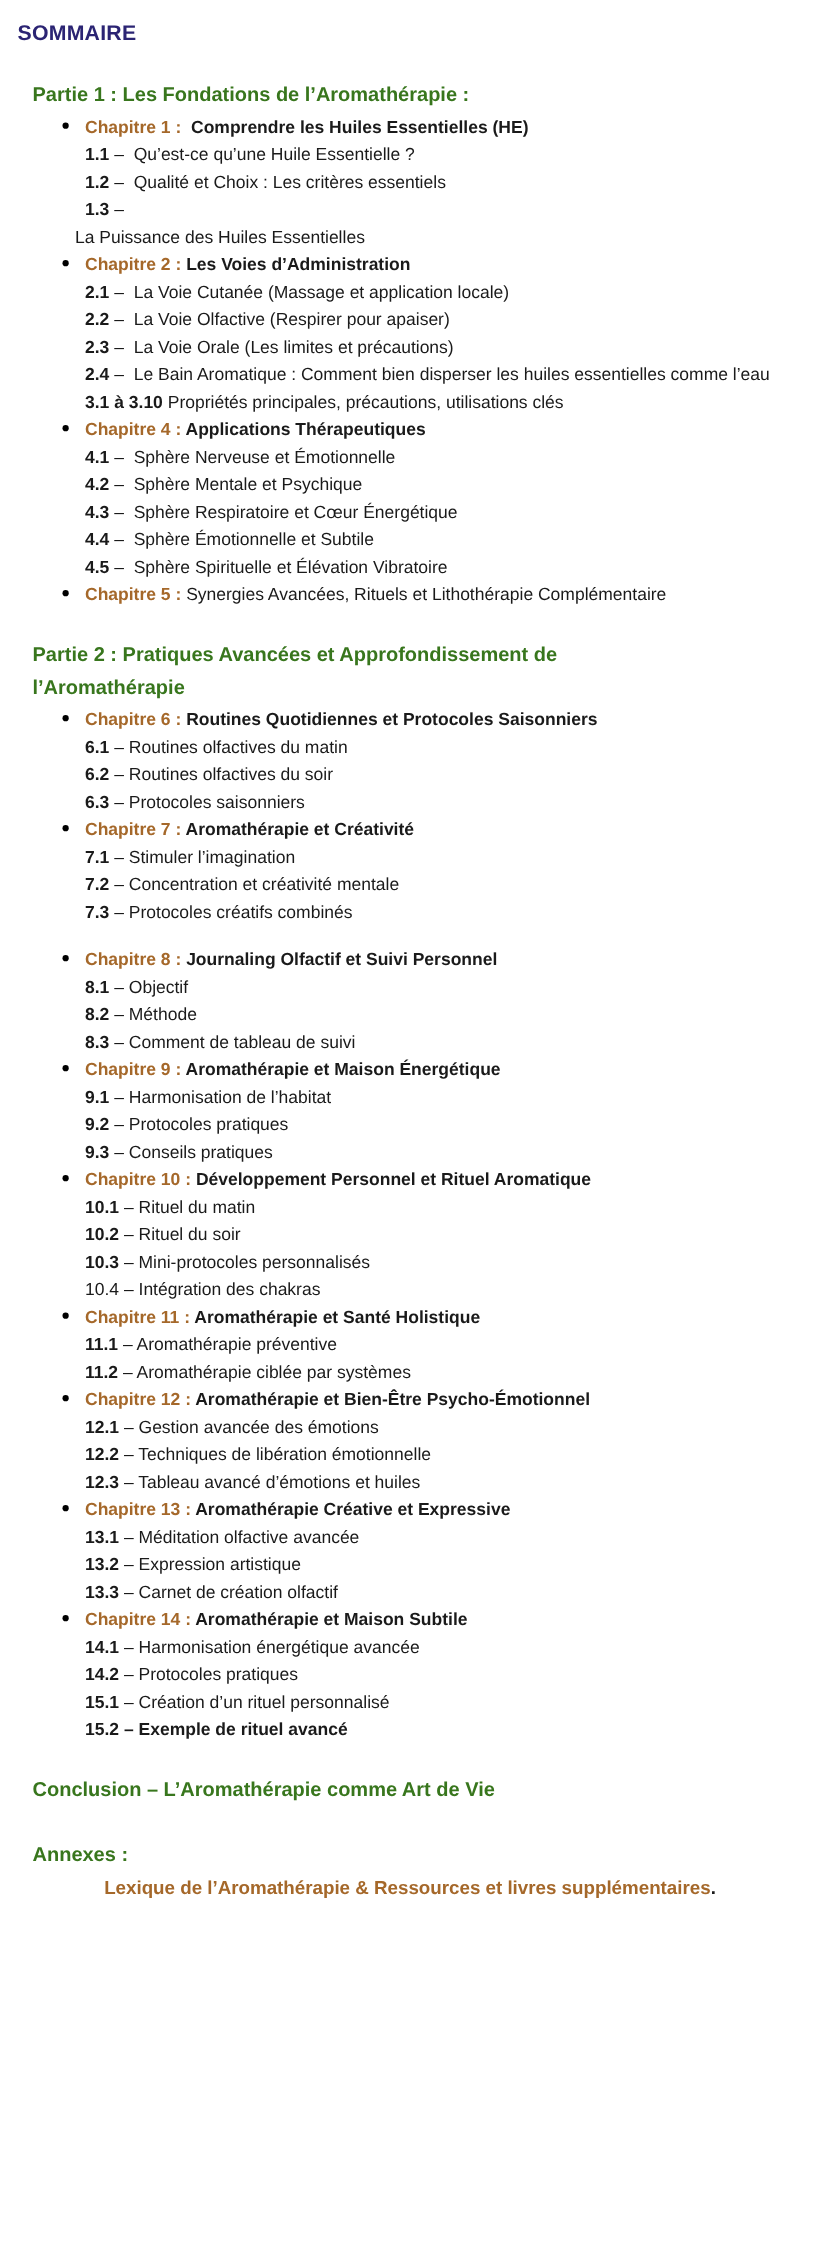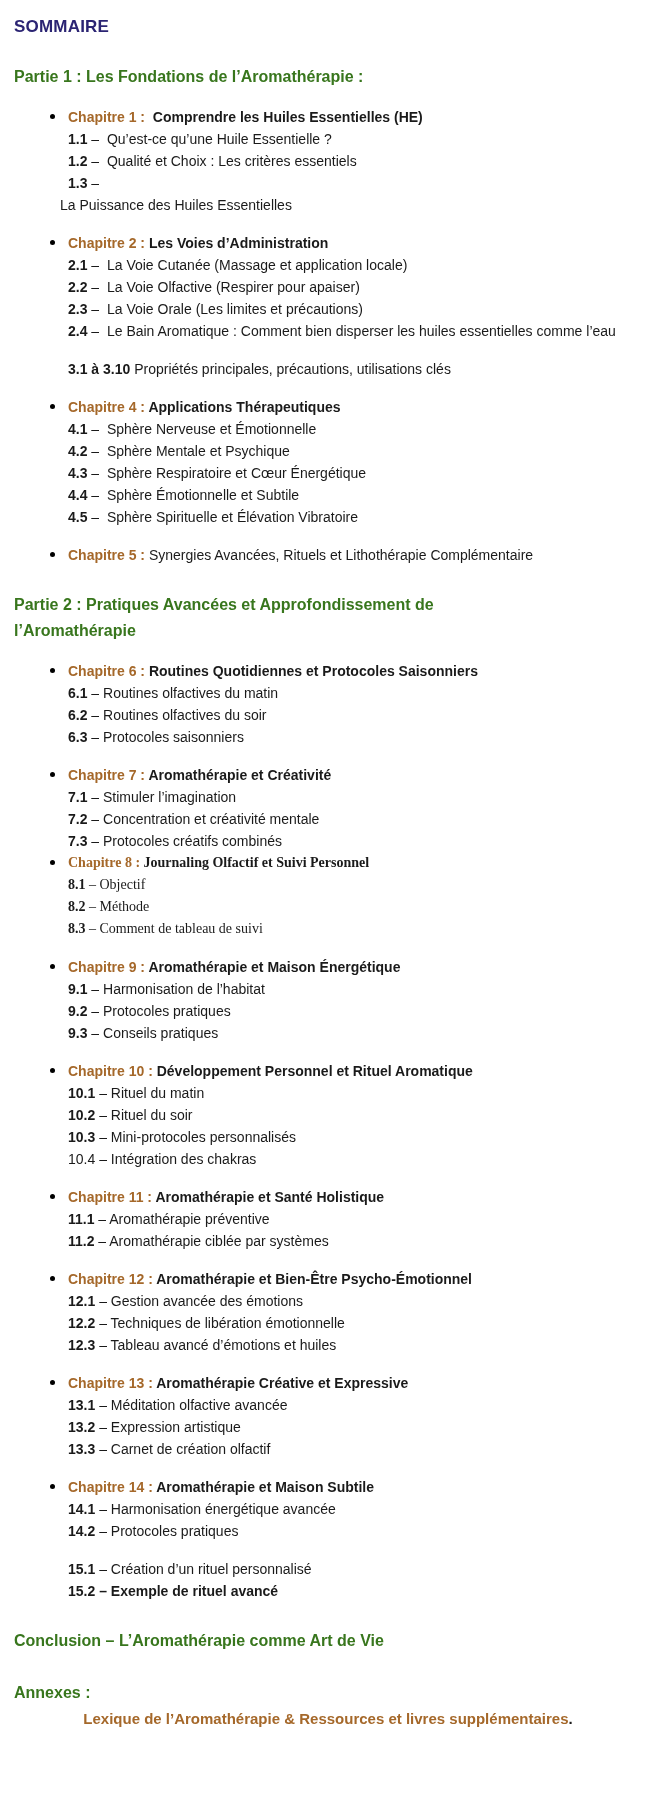--- a/index.html
+++ b/index.html
@@ -12,25 +12,25 @@
     color:var(--c-body); font-size:14px; line-height:22px;
     -webkit-font-smoothing:antialiased;
   }
   .page{padding:10px 16px 10px 14px; box-sizing:border-box;}
   .doc-title{
     text-align:left; font-size:17px; font-weight:bold; color:var(--c-title);
     margin:6px 0 0 0; line-height:22px; letter-spacing:.2px;
   }
   .part-heading{
     color:var(--c-green); font-weight:bold; font-size:16px; line-height:26px;
-    margin-top:26px; white-space:pre-wrap;
+    margin-top:26px; white-space:pre-wrap;margin-left:12px;
   }
   .part-heading .line{white-space:pre-wrap;}
-  .chapter-group{margin-top:16px;}
-  .chapter-group.tight{margin-top:0;font-family:Liberation Serif, serif;}
+  .chapter-group{}
+  .chapter-group.tight{margin-top:16px;}
   .chapter-row{display:flex; align-items:flex-start; line-height:22px;}
   .bullet-cell{margin-left:30px; width:24px; flex:0 0 24px; padding-top:8px;}
   .bullet-dot{display:block; width:5px; height:5px; border-radius:50%; background:#000; margin-left:6px;}
   .chapter-text{flex:1; white-space:pre-wrap;}
   .chapter-label{color:var(--c-brown); font-weight:bold; white-space:pre-wrap;}
   .chapter-title{font-weight:bold; white-space:pre-wrap;}
   .chapter-title.regular{font-weight:normal;}
   .item-row{margin-left:54px; line-height:22px;}
   .item-row.cont{margin-left:46px;}
   .item-bold{font-weight:bold; white-space:pre-wrap;}

